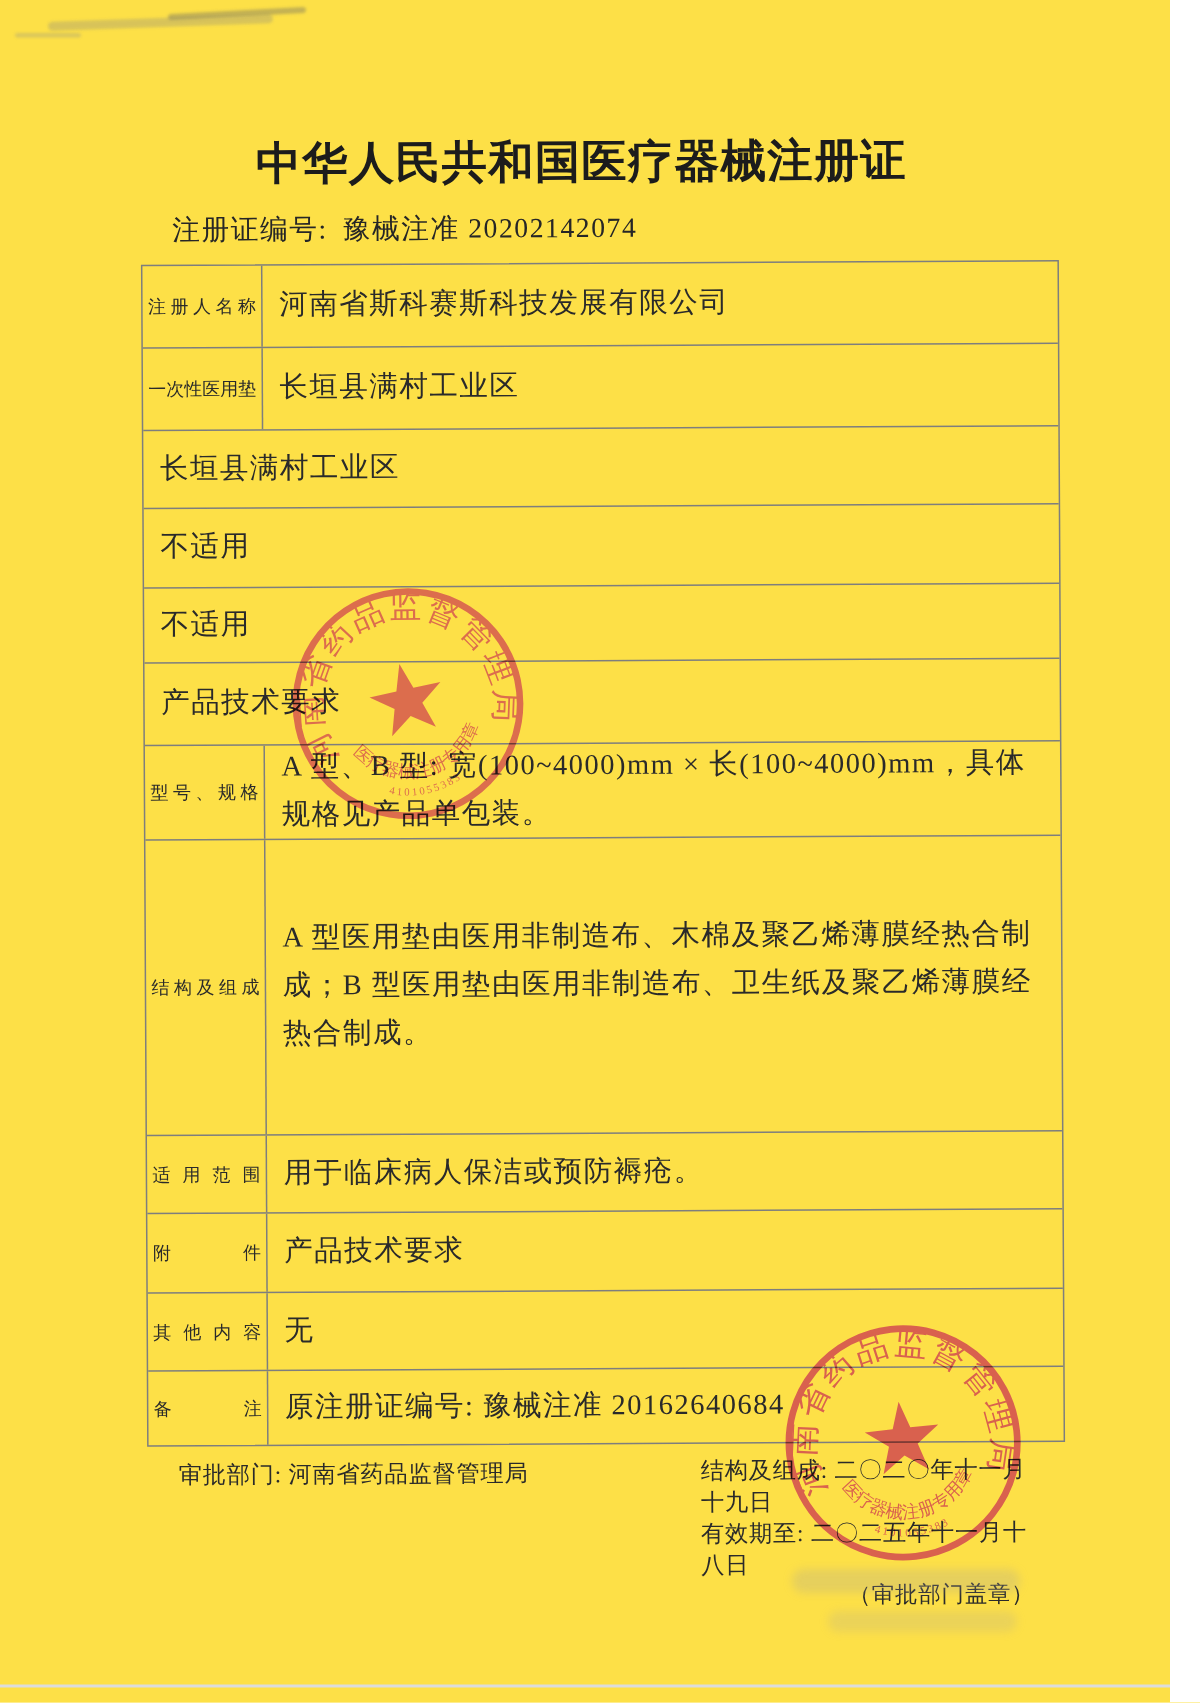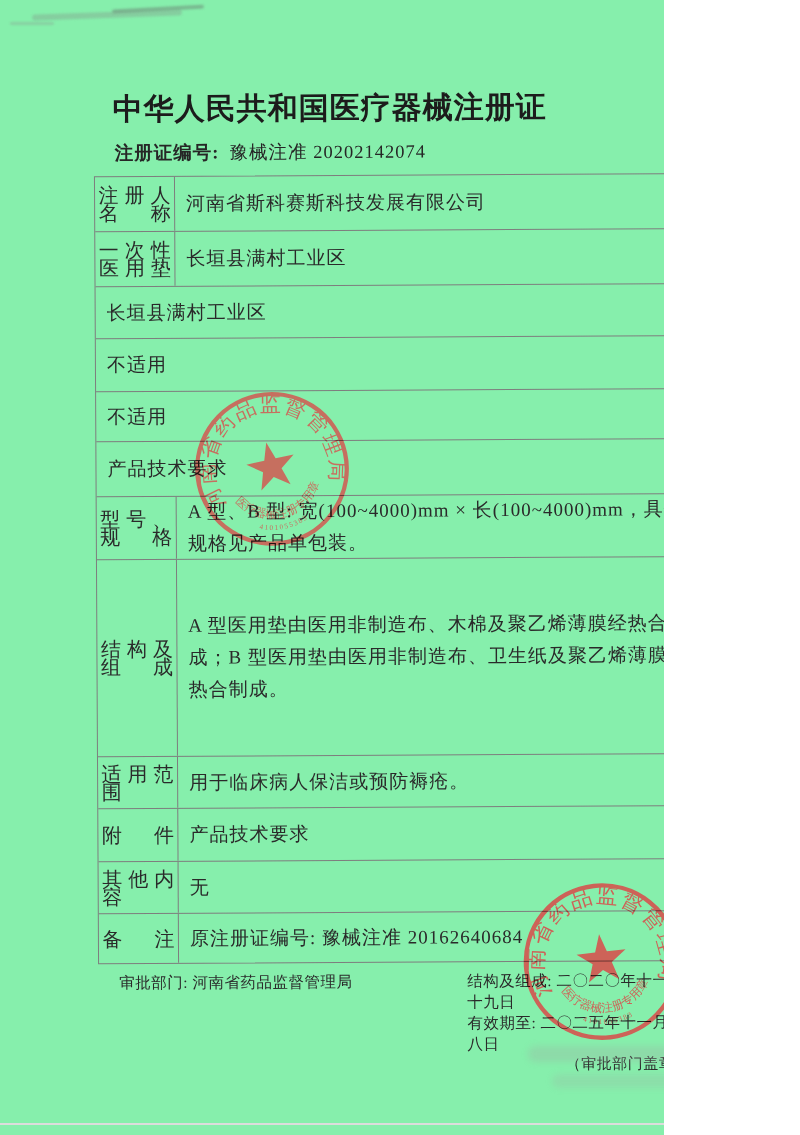--- a/index.html
+++ b/index.html
@@ -2,22 +2,22 @@
 <html><head>
 <meta charset="utf-8">
 <style>
   * { margin:0; padding:0; box-sizing:border-box; }
   html,body { width:800px; }
   body {
     font-family: "Liberation Serif", "DejaVu Serif", serif;
     background:#fff;
   }
   .page {
-    position:relative; width:664px; height:1135px;
-    background:#86efac; overflow:hidden; color:#242424;
+    position:relative; width:780px; height:1135px;
+    background:#fde047; overflow:hidden; color:#242424;
   }
   .tilt {
     position:absolute; inset:0;
     transform:rotate(-0.3deg);
   }
   
   .smudge { position:absolute; border-radius:4px; filter:blur(1.2px); }
   .smudge.s1 { left:32px; top:12px; width:150px; height:6px; background:rgba(130,130,130,.30); transform:rotate(-2deg); }
   .smudge.s2 { left:112px; top:7px; width:92px; height:4px; background:rgba(100,100,100,.38); transform:rotate(-3deg); }
   .smudge.s3 { left:10px; top:22px; width:44px; height:3px; background:rgba(140,140,140,.30); }
@@ -28,40 +28,40 @@
 
   .doc-title {
     position:absolute; left:0; top:88px; width:100%;
     text-align:center; font-size:30px; font-weight:bold;
     letter-spacing:1px; color:#1c1c1c;
   }
   .cert-line {
     position:absolute; left:117px; top:139px;
     font-size:18.5px; letter-spacing:1px; color:#262626;
   }
-  .cert-line .lbl { margin-right:10px;font-weight:bold; }
+  .cert-line .lbl { margin-right:10px; }
 
   .cert-table {
     position:absolute; left:96px; top:175px; width:612px; height:788px;
     border:1px solid #7e7e7e; display:flex; flex-direction:column;
   }
   .row { display:flex; border-bottom:1px solid #7e7e7e; }
   .row:last-child { border-bottom:none; flex:1; }
   .row:nth-child(1){height:55px} .row:nth-child(2){height:55px}
   .row:nth-child(3){height:52px} .row:nth-child(4){height:53px}
   .row:nth-child(5){height:50px} .row:nth-child(6){height:55px}
   .row:nth-child(7){height:63px} .row:nth-child(8){height:197px}
   .row:nth-child(9){height:52px} .row:nth-child(10){height:53px}
   .row:nth-child(11){height:52px}
   .cell-label {
     width:80px; border-right:1px solid #7e7e7e;
     display:flex; align-items:center; justify-content:center; flex-shrink:0;
   }
   .cell-label > div {
-    width:72px; font-size:20px; color:#2a2a2a;
+    width:72px; font-size:12px; color:#2a2a2a;
     text-align:justify; text-align-last:justify; line-height:18px;
   }
   .cell-value { flex:1; display:flex; align-items:center; }
   .cell-value > div {
     padding:0 10px 0 11px; font-size:19px; letter-spacing:1px;
     line-height:32px; color:#2a2a2a;
   }
 
   .footer-left {
     position:absolute; left:117px; top:972px;

